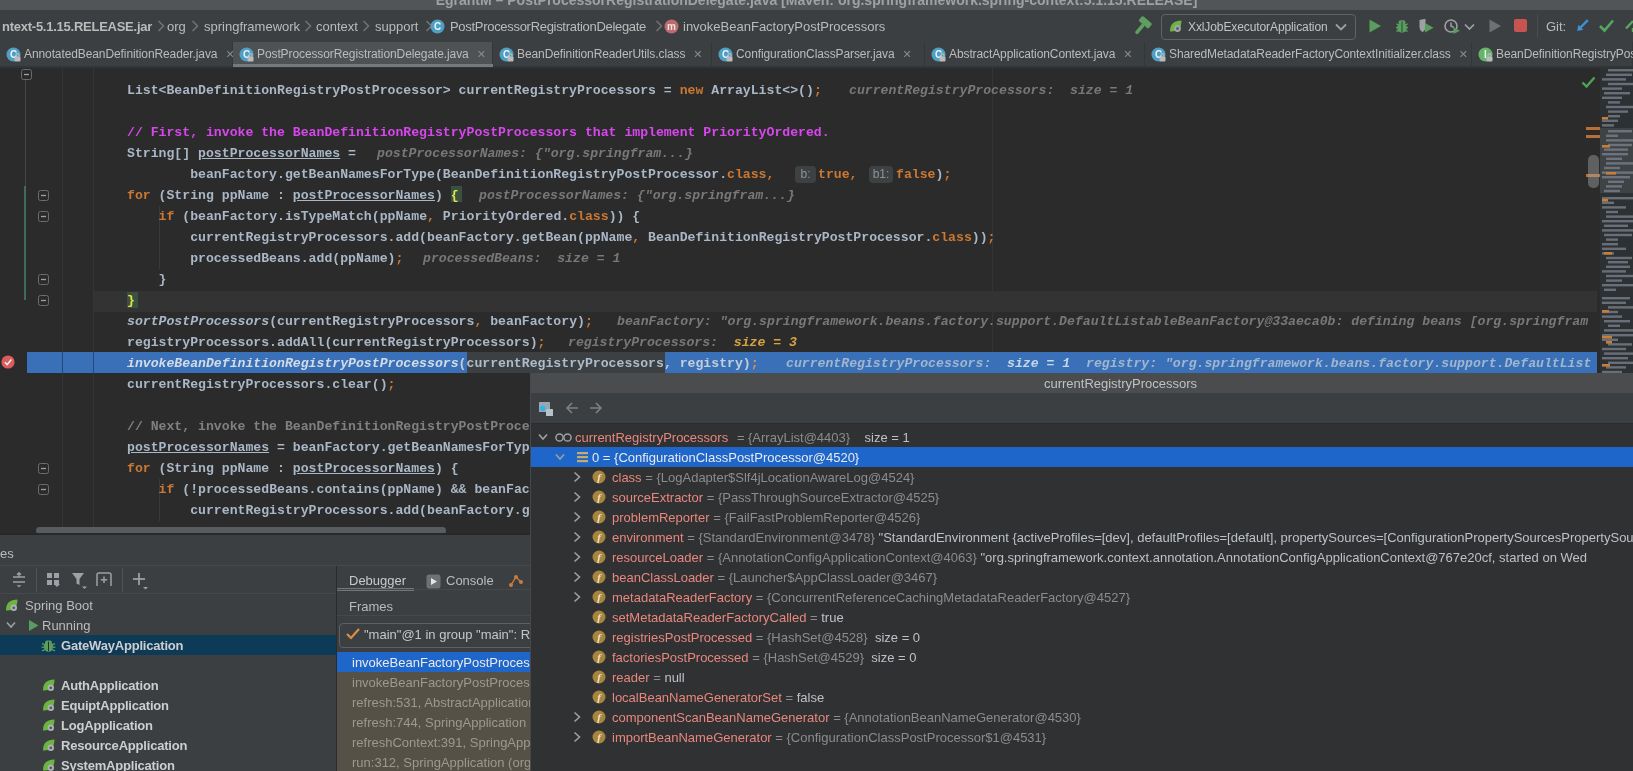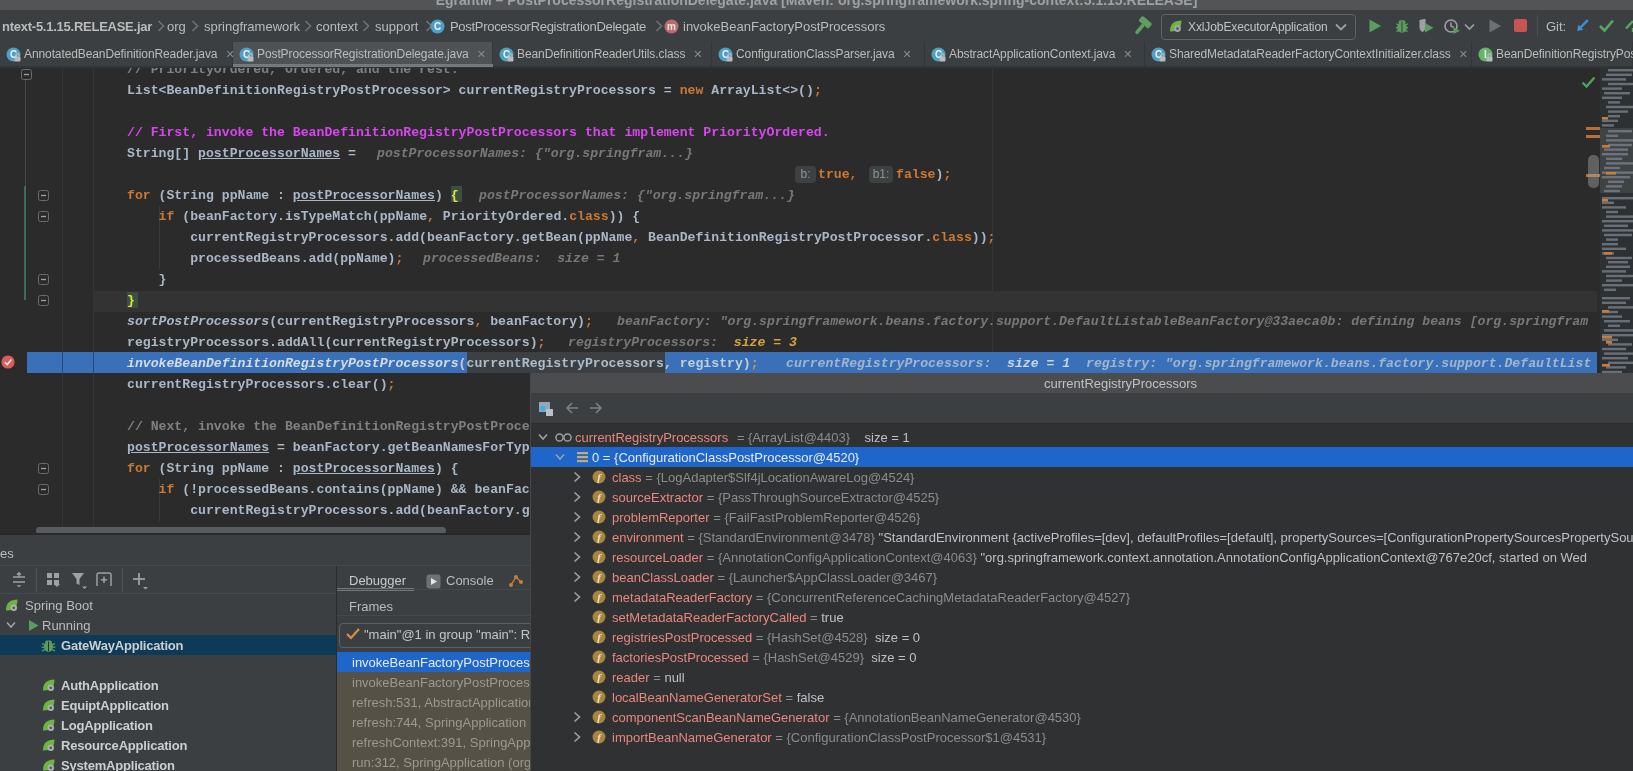--- a/index.html
+++ b/index.html
@@ -225,25 +225,26 @@
       <rect x="0.5" y="0.5" width="10" height="10" rx="2" fill="#2B2B2B" stroke="#6A6C6E"></rect>
       <line x1="3" y1="5.5" x2="8" y2="5.5" stroke="#9DA0A4" stroke-width="1.3"></line>
     </svg>
 <svg class="abs" style="left:38px;top:416px;" width="11" height="11">
       <rect x="0.5" y="0.5" width="10" height="10" rx="2" fill="#2B2B2B" stroke="#6A6C6E"></rect>
       <line x1="3" y1="5.5" x2="8" y2="5.5" stroke="#9DA0A4" stroke-width="1.3"></line>
     </svg>
 <div class="abs" style="left:94px;top:223px;width:1503px;height:21px;background:#333334;"></div>
 <div class="abs" style="left:451px;top:118px;width:11px;height:16px;background:#3A5141;"></div>
 <div class="abs" style="left:127px;top:224px;width:11px;height:16px;background:#3A5141;"></div>
-<div class="abs mono" style="left:127px;top:-9px;color:#A9B7C6;"><span style="color:#808080;">// PriorityOrdered, Ordered, and the rest.</span></div>
 <div class="abs mono" style="left:127px;top:12px;color:#A9B7C6;"><span style="color:#A9B7C6;">List&lt;BeanDefinitionRegistryPostProcessor&gt; currentRegistryProcessors = </span><span style="color:#CC7832;">new</span><span style="color:#A9B7C6;"> ArrayList&lt;&gt;()</span><span style="color:#CC7832;">;</span></div>
+<div class="abs hint" style="left:849px;top:12px;">currentRegistryProcessors:  size = 1</div>
 <div class="abs mono" style="left:127px;top:54px;color:#A9B7C6;"><span style="color:#d946ef;">// First, invoke the BeanDefinitionRegistryPostProcessors that implement PriorityOrdered.</span></div>
 <div class="abs mono" style="left:127px;top:75px;color:#A9B7C6;"><span style="color:#A9B7C6;">String[] </span><span style="color:#A9B7C6;text-decoration:underline;">postProcessorNames</span><span style="color:#A9B7C6;"> =</span></div>
 <div class="abs hint" style="left:377px;top:75px;">postProcessorNames: {"org.springfram...}</div>
+<div class="abs mono" style="left:127px;top:96px;color:#A9B7C6;"><span style="color:#A9B7C6;">        beanFactory.getBeanNamesForType(BeanDefinitionRegistryPostProcessor.</span><span style="color:#CC7832;">class</span><span style="color:#CC7832;">,</span></div>
 <div class="abs" style="left:795px;top:98px;width:21px;height:17px;background:#3E4142;border-radius:4px;color:#8C9399;font-size:12px;text-align:center;line-height:17px;font-family:'Liberation Sans';">b:</div>
 <div class="abs mono" style="left:818px;top:96px;"><span style="color:#CC7832;">true,</span></div>
 <div class="abs" style="left:869px;top:98px;width:24px;height:17px;background:#3E4142;border-radius:4px;color:#8C9399;font-size:12px;text-align:center;line-height:17px;font-family:'Liberation Sans';">b1:</div>
 <div class="abs mono" style="left:896px;top:96px;"><span style="color:#CC7832;">false</span><span style="color:#A9B7C6;">)</span><span style="color:#CC7832;">;</span></div>
 <div class="abs mono" style="left:127px;top:117px;color:#A9B7C6;"><span style="color:#CC7832;">for</span><span style="color:#A9B7C6;"> (String ppName : </span><span style="color:#A9B7C6;text-decoration:underline;">postProcessorNames</span><span style="color:#A9B7C6;">) </span><span style="color:#E3E544;">{</span></div>
 <div class="abs hint" style="left:479px;top:117px;">postProcessorNames: {"org.springfram...}</div>
 <div class="abs mono" style="left:127px;top:138px;color:#A9B7C6;"><span style="color:#A9B7C6;">    </span><span style="color:#CC7832;">if</span><span style="color:#A9B7C6;"> (beanFactory.isTypeMatch(ppName</span><span style="color:#CC7832;">,</span><span style="color:#A9B7C6;"> PriorityOrdered.</span><span style="color:#CC7832;">class</span><span style="color:#A9B7C6;">)) {</span></div>
 <div class="abs mono" style="left:127px;top:159px;color:#A9B7C6;"><span style="color:#A9B7C6;">        currentRegistryProcessors.add(beanFactory.getBean(ppName</span><span style="color:#CC7832;">,</span><span style="color:#A9B7C6;"> BeanDefinitionRegistryPostProcessor.</span><span style="color:#CC7832;">class</span><span style="color:#A9B7C6;">))</span><span style="color:#CC7832;">;</span></div>
 <div class="abs mono" style="left:127px;top:180px;color:#A9B7C6;"><span style="color:#A9B7C6;">        processedBeans.add(ppName)</span><span style="color:#CC7832;">;</span></div>
 <div class="abs hint" style="left:423px;top:180px;">processedBeans:  size = 1</div>

